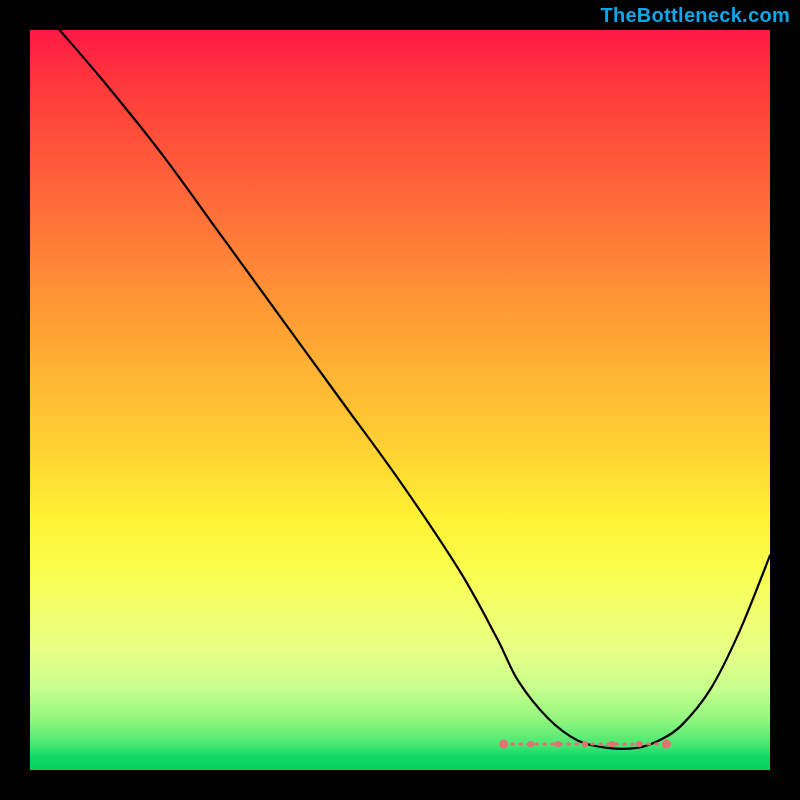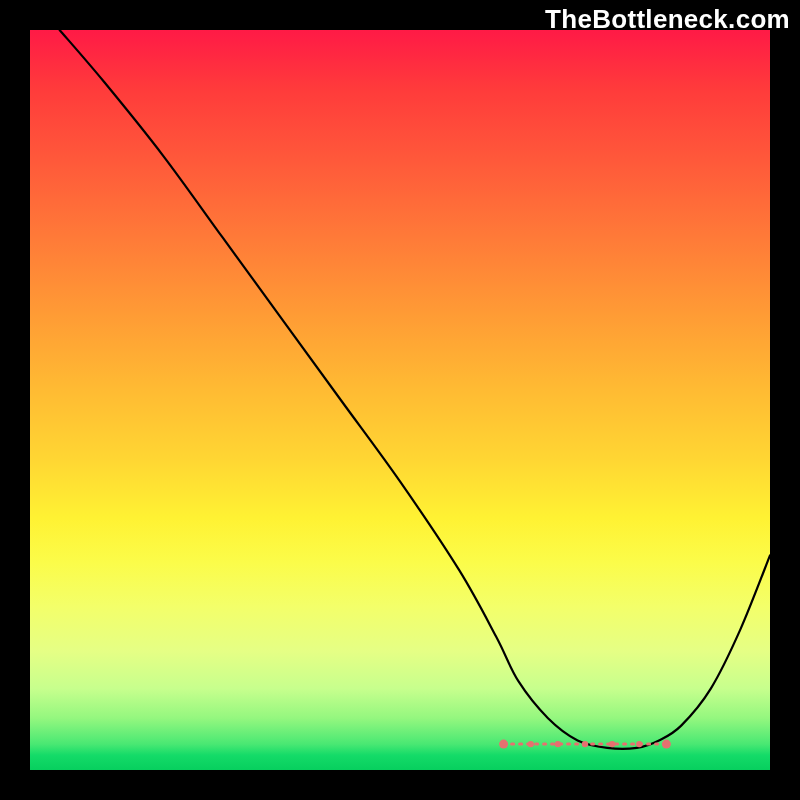--- a/index.html
+++ b/index.html
@@ -14,22 +14,22 @@
   .frame {
     position: relative;
     width: 800px;
     height: 800px;
     background: #000;
   }
   .watermark {
     position: absolute;
     top: 4px;
     right: 10px;
-    color: #ffffff;
-    font-size: 26px;
+    color: #0ea5e9;
+    font-size: 20px;
     font-weight: 600;
     letter-spacing: 0.3px;
     user-select: none;
     margin-left: 20px;
   }
   .plot-area {
     position: absolute;
     left: 30px;
     top: 30px;
     width: 740px;

